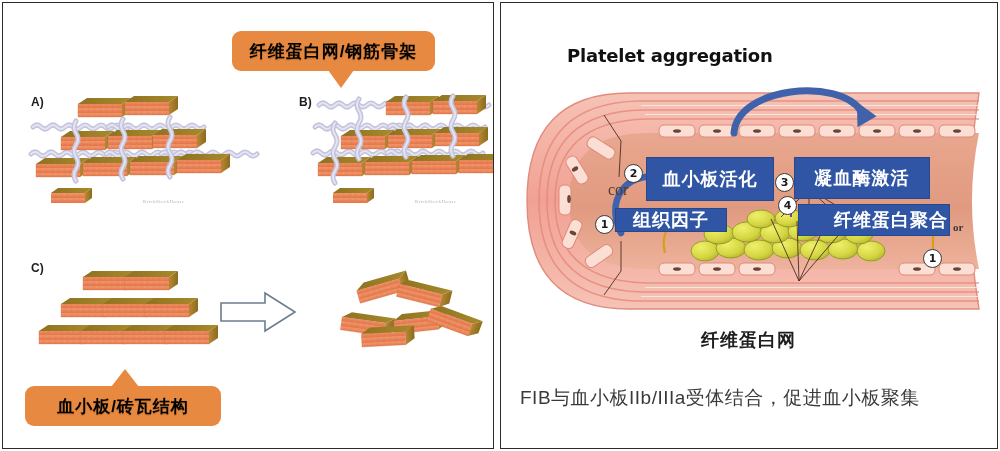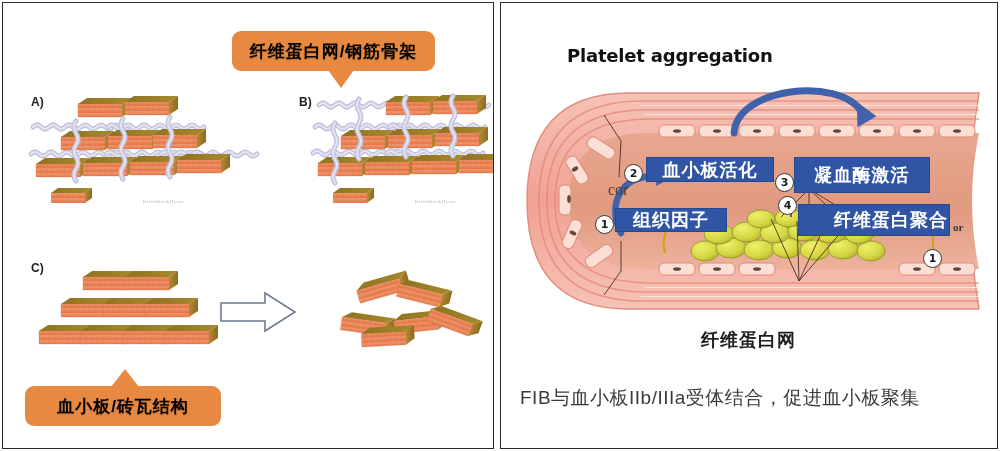--- a/index.html
+++ b/index.html
@@ -468,24 +468,24 @@
 
     <div class="small-ital" id="text-cor" style="left:107px;top:178px;">cor</div>
     <div class="small-ital" id="text-or" style="left:452px;top:218px;font-weight:bold;">or</div>
 
     <div class="num-circle" style="left:94px;top:212px;">1</div>
     <div class="num-circle" style="left:123px;top:161px;">2</div>
     <div class="num-circle" style="left:274px;top:170px;">3</div>
     <div class="num-circle" style="left:277px;top:193px;">4</div>
     <div class="num-circle" style="left:422px;top:246px;">1</div>
 
-    <div class="blue-label" style="left:145px;top:154px;width:128px;height:25px;font-size:18px;">
+    <div class="blue-label" style="left:145px;top:154px;width:128px;height:44px;font-size:18px;">
       <span>血小板活化</span>
     </div>
-    <div class="blue-label" style="left:293px;top:154px;width:136px;height:36px;font-size:18px;">
+    <div class="blue-label" style="left:293px;top:154px;width:136px;height:42px;font-size:18px;">
       <span>凝血酶激活</span>
     </div>
     <div class="blue-label" style="left:114px;top:205px;width:112px;height:24px;font-size:18px;">
       <span>组织因子</span>
     </div>
     <div class="blue-label" style="left:297px;top:201px;width:152px;height:32px;font-size:18px;padding-left:34px;">
       <span>纤维蛋白聚合</span>
     </div>
 
     <div id="fibrin-net-label" style="left:200px;top:325px;">纤维蛋白网</div>

